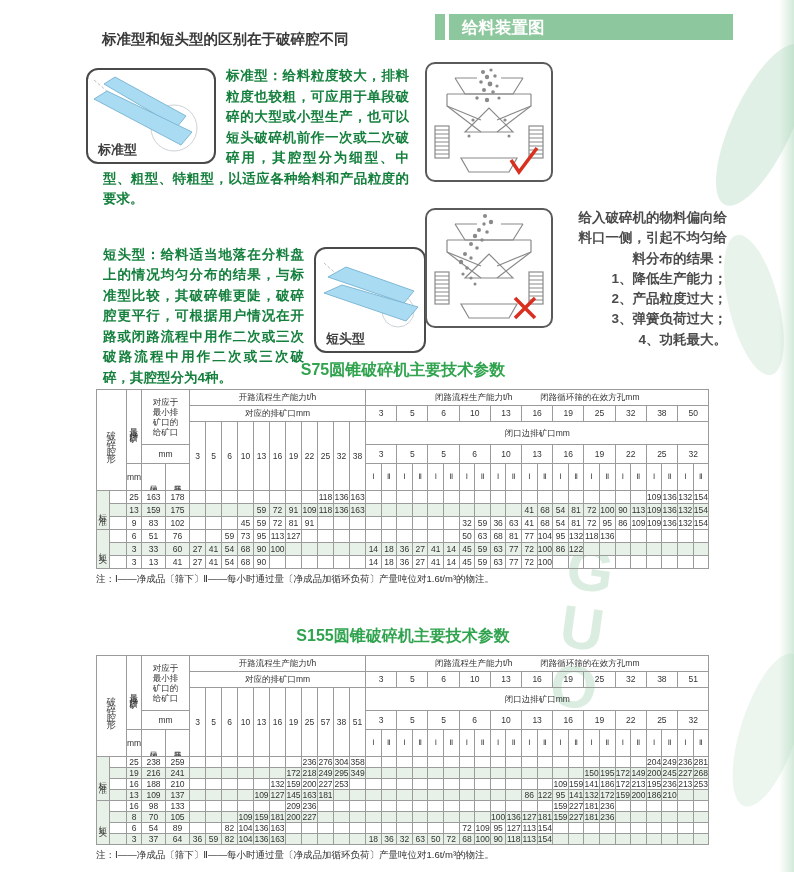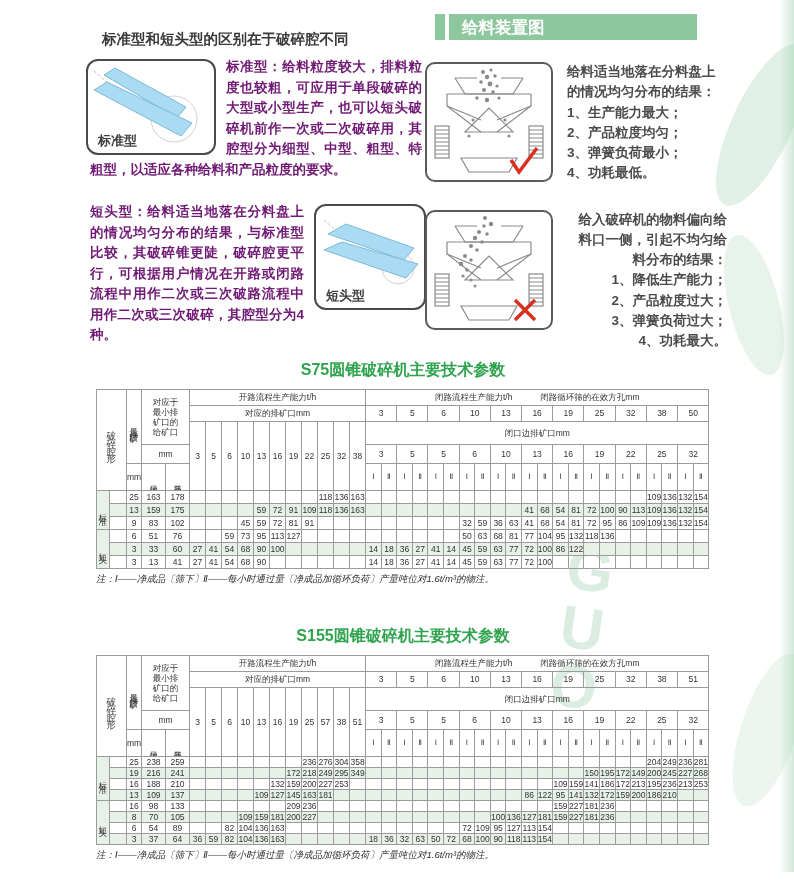--- a/index.html
+++ b/index.html
@@ -15,25 +15,25 @@
     color:rgba(140,200,158,.32);writing-mode:vertical-lr;text-orientation:upright;
     letter-spacing:-8px;transform:rotate(8deg);line-height:1;}
   
   .content{position:relative;z-index:1;}
   .col-left{position:absolute;left:86px;top:14px;width:340px;}
   .col-right{position:absolute;left:425px;top:14px;width:302px;}
   .secbar{position:relative;margin-left:14px;height:26px;background:#8dc79d;color:#fff;
     font-weight:bold;font-size:16.5px;line-height:26px;padding-left:13px;box-sizing:border-box;}
   .secbar .barsq{position:absolute;left:-14px;top:0;width:10px;height:26px;background:#8dc79d;}
   .bar-left{width:232px;}
-  .bar-right{width:248px;margin-left:24px;}
+  .bar-right{width:284px;margin-left:24px;}
   .subtitle{margin:16px 0 8px 16px;font-size:14.5px;font-weight:bold;color:#3a3a3a;}
   .block{margin-top:6px;}
   .block::after{content:"";display:block;clear:both;}
-  .desc{margin:4px;font-size:13.5px;font-weight:bold;color:#701a75;line-height:1.52;text-align:justify;}
+  .desc{margin:17px;font-size:13.5px;font-weight:bold;color:#15803d;line-height:1.52;text-align:justify;}
   .dbox{position:relative;border:2px solid #4a4a4a;border-radius:12px;background:#fff;box-sizing:border-box;}
   .dbox-std{float:left;width:130px;height:96px;margin:2px 10px 4px 0;}
   .dbox-sh{float:right;width:112px;height:106px;margin:2px 0 4px 10px;}
   .dlabel{position:absolute;left:10px;bottom:3px;font-size:13px;font-weight:bold;color:#3f3f3f;text-align:right;}
   .block-sh{margin-top:18px;}
   .feedblock{margin-top:22px;}
   .feedblock::after{content:"";display:block;clear:both;}
   .fb2{margin-top:26px;text-align:right;}
   .cbox{float:left;width:128px;height:120px;border:2px solid #5a5a5a;border-radius:10px;
     background:#fff;box-sizing:border-box;position:relative;}
@@ -54,21 +54,21 @@
   td.group{background:#e7f1e7;}
   .v{writing-mode:vertical-rl;text-orientation:upright;display:inline-block;line-height:1;}
   th.corner .v{letter-spacing:8px;font-size:9.5px;}
   th.minh .v{letter-spacing:2px;font-size:8.5px;}
   th.feedh{padding:0 9px;line-height:1.2;}
   th.edge .v{font-size:7.5px;}
   td.group .v{letter-spacing:3px;}
   td.type .v{font-size:7px;}
   th.rom{font-size:7.5px;}
   .ctitle span{margin:0 14px;}
-  .note{margin-top:4px;font-size:9.5px;color:#2e2e2e;font-style:italic;}
+  .note{margin-top:4px;font-size:9.5px;color:#2e2e2e;}
 </style>
 </head>
 <body>
 
 <div class="wm wm-edge"></div>
 <svg class="wm" style="right:0;top:30px;" width="190" height="360">
   <ellipse cx="158" cy="95" rx="30" ry="88" transform="rotate(25 158 95)" fill="rgba(168,212,182,0.35)"></ellipse>
   <ellipse cx="150" cy="275" rx="25" ry="72" transform="rotate(-14 150 275)" fill="rgba(168,212,182,0.28)"></ellipse>
 </svg>
 <svg class="wm" style="right:0;top:620px;" width="120" height="220">
@@ -144,27 +144,20 @@
             <circle cx="50" cy="34" r="1.7"></circle>
               <circle cx="60" cy="36" r="2.2"></circle>
               <circle cx="72" cy="34" r="1.6"></circle>
             <circle cx="46" cy="56" r="1.6"></circle>
               <circle cx="78" cy="56" r="1.6"></circle>
             <circle cx="42" cy="72" r="1.5"></circle>
               <circle cx="82" cy="72" r="1.5"></circle>
           </g>
           <polyline points="84,96 92,108 110,84" stroke="#d92f1f" stroke-width="3.5" fill="none"></polyline>
         </svg>
-      </div>
-      <div class="ftext">
-        <p>给料适当地落在分料盘上的情况均匀分布的结果：</p>
-        <div>1、生产能力最大；</div>
-        <div>2、产品粒度均匀；</div>
-        <div>3、弹簧负荷最小；</div>
-        <div>4、功耗最低。</div>
       </div>
     </div>
 
     <div class="feedblock fb2">
       <div class="cbox">
         <svg viewBox="0 0 124 114" width="124" height="114">
           <g stroke="#8a8a8a" fill="none" stroke-width="1.2">
             <path d="M28 14 H50 M74 14 H96"></path>
             <path d="M28 14 L38 30 L86 30 L96 14"></path>
             <path d="M20 30 H104"></path>

